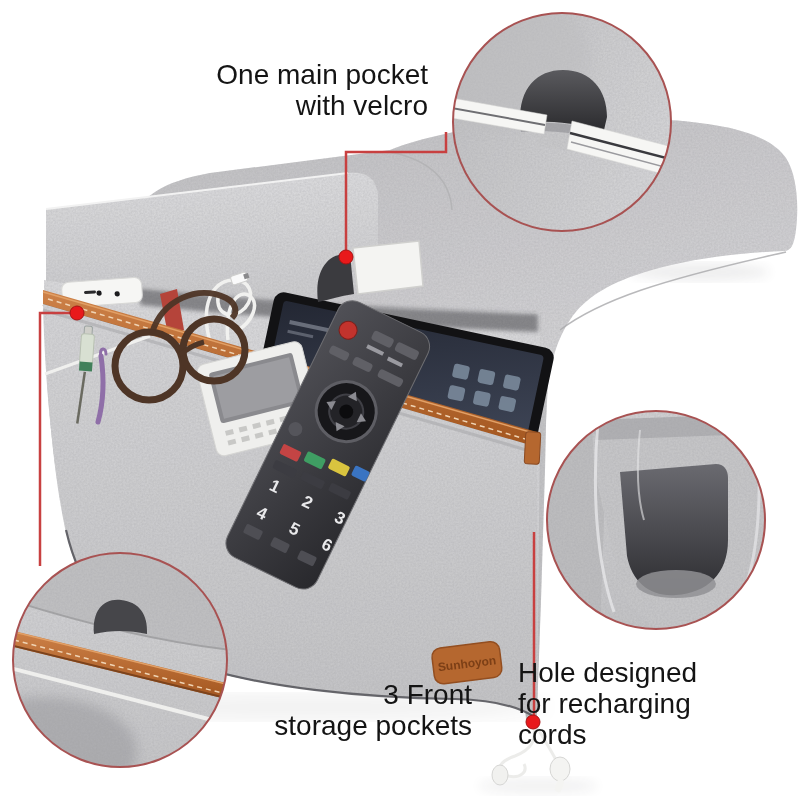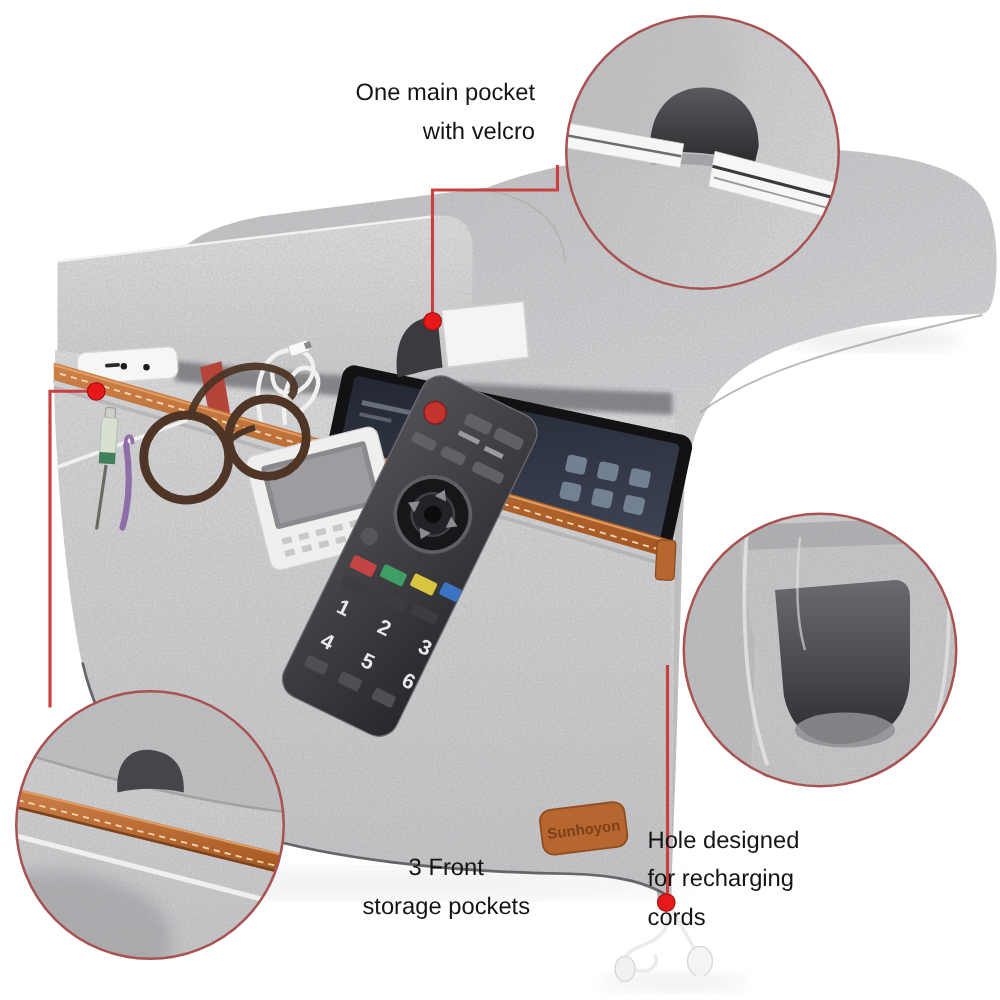--- a/index.html
+++ b/index.html
@@ -5,27 +5,27 @@
   html,body{margin:0;padding:0;}
   body{
     width:800px;height:800px;position:relative;overflow:hidden;
     background:var(--background,#fff);
     font-family:"Liberation Sans", sans-serif;
   }
   #stage{position:absolute;left:0;top:0;width:800px;height:800px;}
   svg{position:absolute;left:0;top:0;}
   .callout{
     position:absolute;
-    font-size:19px;line-height:31px;
+    font-size:28px;line-height:31px;
     color:var(--text,#141414);
     white-space:pre-line;
     z-index:5;
   }
   #callout-velcro{left:170px;top:59px;width:258px;text-align:right;}
-  #callout-pockets{left:242px;top:679px;width:230px;text-align:center;}
+  #callout-pockets{left:242px;top:679px;width:230px;text-align:right;}
   #callout-hole{left:518px;top:657px;width:260px;text-align:left;}
   .dot{fill:var(--red_dot,#e8191b);stroke:#a81212;stroke-width:1;}
   .rline{stroke:var(--red_line,#c84040);stroke-width:2.5;fill:none;}
   .mag{fill:none;stroke:var(--circle_border,#a85252);stroke-width:2;}
   .leather{fill:var(--leather,#b5672f);}
   .rdigits{font-size:17px;font-weight:bold;fill:#e9e9eb;letter-spacing:11px;}
   .tagtext{font-size:12px;font-weight:bold;fill:#7c3f16;}
 </style>
 </head>
 <body>

